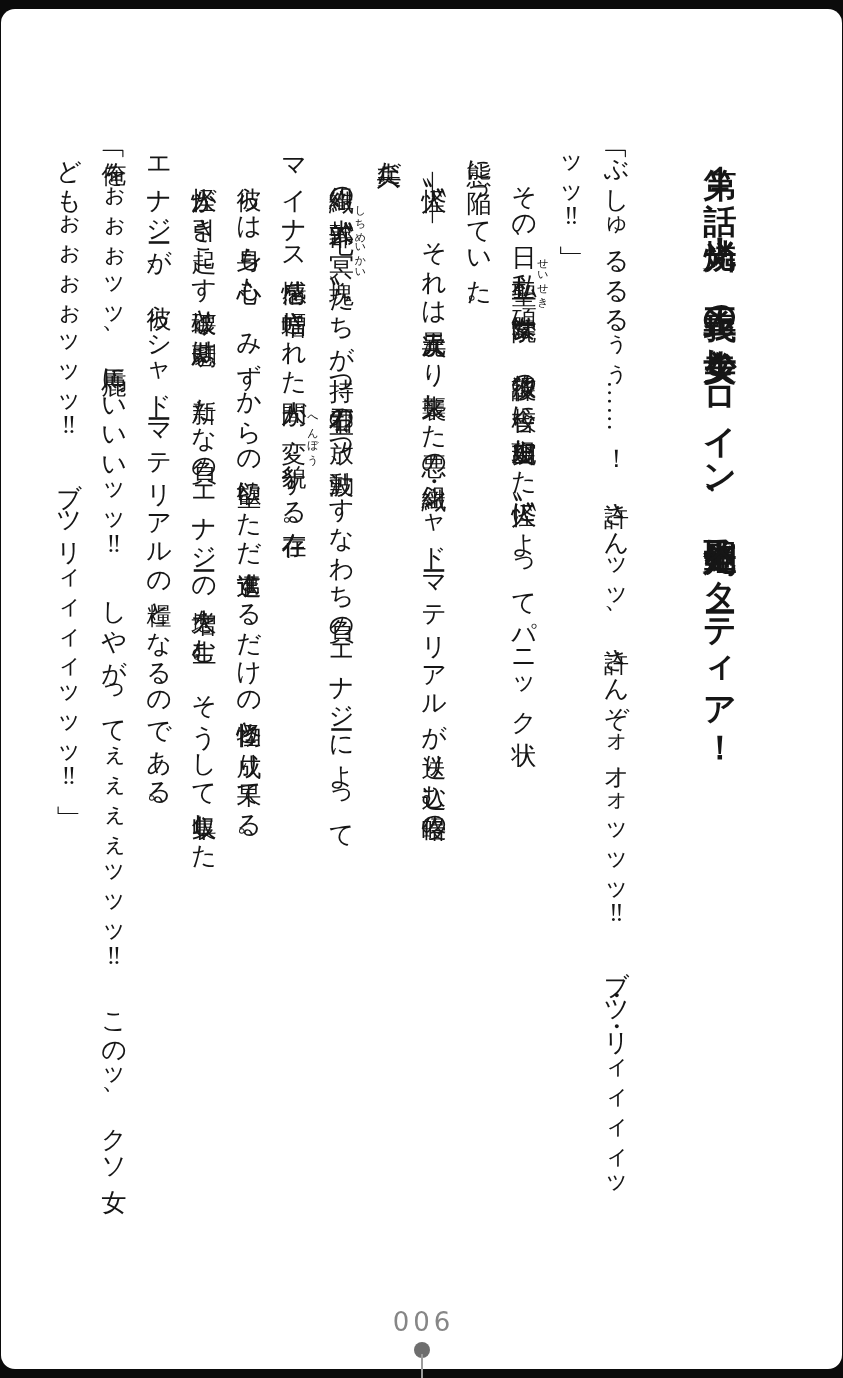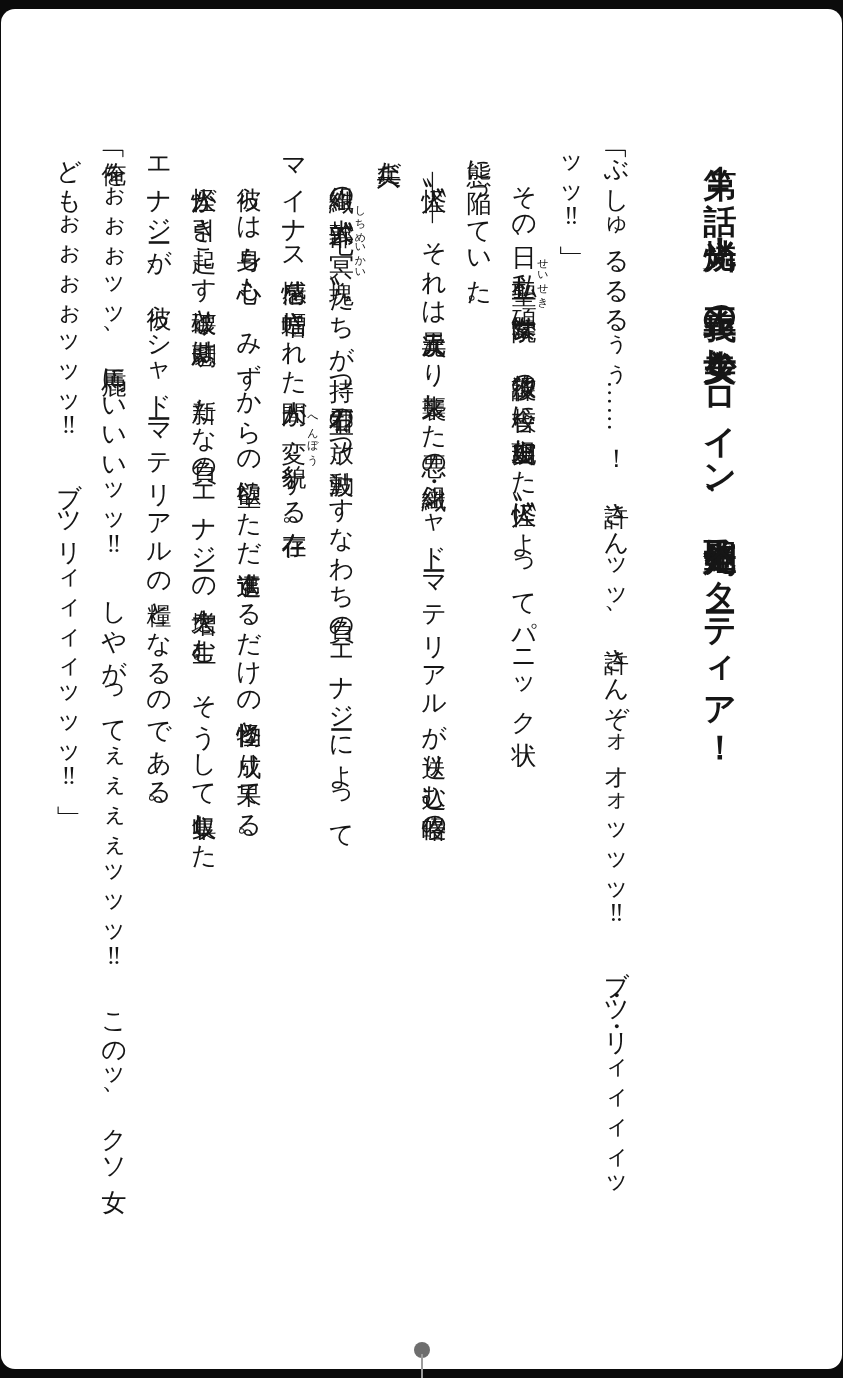--- a/index.html
+++ b/index.html
@@ -95,18 +95,19 @@
           <div class="line">　組織の大幹部〝<ruby>七冥塊<rt>しちめいかい</rt></ruby>〟たちが持つ邪宝石の放つ波動、すなわち負のエナジーによって</div>
           <div class="line">マイナス感情を増幅された人間が<ruby>変貌<rt>へんぼう</rt></ruby>する存在。</div>
           <div class="line">　彼らは身も心も、みずからの欲望にただ邁進するだけの怪物と成り果てる。</div>
           <div class="line">　怪人が引き起こす破壊と悲劇は、新たな負のエナジーの増大を生む。そうして収集した</div>
           <div class="line">エナジーが、彼らシャドーマテリアルの糧となるのである。</div>
           <div class="line">「俺をぉぉぉッッ、馬鹿にいいいッッ‼　しやがってぇぇぇぇッッッ‼　このッ、クソ女</div>
           <div class="line">どもぉぉぉぉッッッ‼　ブツリィィィィッッッ‼」</div>
         </div>
     </div>
 
+    <div class="page-number">006</div>
 
     <div class="pin-dot"></div>
     <div class="pin-line"></div>
 
   </div>
 </div>
 
 </body></html>

